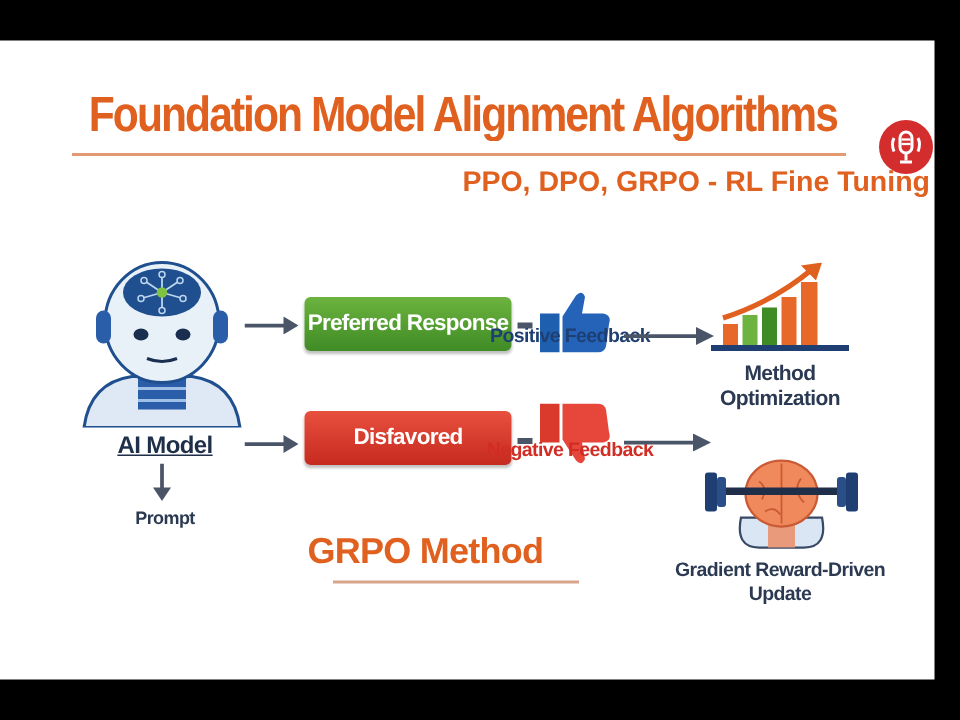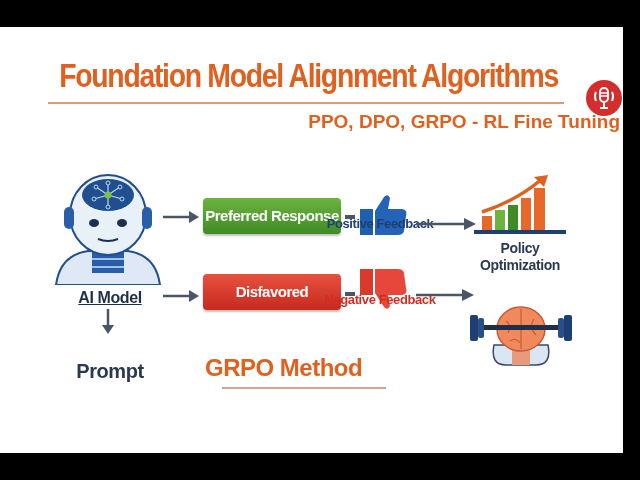--- a/index.html
+++ b/index.html
@@ -78,21 +78,21 @@
   </div>
 
   <div class="abs label" style="left:68px;top:262px;width:84px;font-size:16px;color:#1f2f4a;text-decoration:underline;">AI Model</div>
 
   <div class="abs" style="left:101px;top:282px;">
     <svg width="14" height="26" viewBox="0 0 14 26">
         <line x1="7" y1="0" x2="7" y2="18" stroke="#4a5568" stroke-width="2.5"></line>
         <path d="M1 16 L7 25 L13 16 Z" fill="#4a5568"></path>
       </svg>
   </div>
-  <div class="abs label dark" style="left:72px;top:311px;width:76px;font-size:20px;margin-top:22px;">Prompt</div>
+  <div class="abs label dark" style="left:72px;top:311px;width:76px;font-size:12px;">Prompt</div>
 
   <div class="abs" style="left:163px;top:184px;">
     <svg width="36" height="12">
         <line x1="0" y1="6" x2="28" y2="6" stroke="#4a5568" stroke-width="2.5"></line>
         <path d="M26 0 L36 6 L26 12 Z" fill="#4a5568"></path>
       </svg>
   </div>
   <div class="abs" style="left:163px;top:263px;">
     <svg width="36" height="12">
         <line x1="0" y1="6" x2="28" y2="6" stroke="#4a5568" stroke-width="2.5"></line>
@@ -142,34 +142,38 @@
       <rect x="23" y="35" width="10" height="20" fill="#6cb33f"></rect>
       <rect x="36" y="30" width="10" height="25" fill="#3f8b25"></rect>
       <rect x="49" y="23" width="10" height="32" fill="#e8682a"></rect>
       <rect x="62" y="13" width="11" height="42" fill="#e8682a"></rect>
       <path d="M10 37 Q44 26 70 4" stroke="#e0601f" stroke-width="3.5" fill="none"></path>
       <path d="M62 2 L76 0 L72 12 Z" fill="#e0601f"></path>
       <rect x="2" y="55" width="92" height="4" fill="#1f3f72"></rect>
     </svg>
   </div>
   <div class="abs label dark" style="left:470px;top:213px;width:100px;font-size:14px;line-height:17px;">
-    <div>Policy</div>
+    <div>Method</div>
     <div>Optimization</div>
   </div>
 
   <div class="abs" style="left:466px;top:278px;">
     <svg width="110" height="62" viewBox="0 0 110 62">
       <path d="M28 40 Q24 60 40 60 L70 60 Q86 60 82 40 Z" fill="#dbe6f4" stroke="#3a4a66" stroke-width="1.5"></path>
       <rect x="46" y="44" width="18" height="16" fill="#e89a7a"></rect>
       <ellipse cx="55" cy="24" rx="24" ry="22" fill="#f08a5d" stroke="#c95a33" stroke-width="1.5"></ellipse>
       <path d="M55 4 L55 44 M40 16 Q46 20 42 28 M68 14 Q62 22 70 30 M44 36 Q50 32 54 38" stroke="#c95a33" stroke-width="1.2" fill="none"></path>
       <rect x="12" y="20" width="86" height="5" fill="#1f2f4a"></rect>
       <rect x="4" y="10" width="8" height="26" rx="2" fill="#1f3f72"></rect>
       <rect x="12" y="13" width="6" height="20" rx="2" fill="#2a4f88"></rect>
       <rect x="98" y="10" width="8" height="26" rx="2" fill="#1f3f72"></rect>
       <rect x="92" y="13" width="6" height="20" rx="2" fill="#2a4f88"></rect>
     </svg>
   </div>
+  <div class="abs label dark" style="left:450px;top:345px;width:140px;font-size:13px;line-height:16px;">
+    <div>Gradient Reward-Driven</div>
+    <div>Update</div>
+  </div>
 
   <div class="abs grpo">GRPO Method</div>
   <div class="abs grpo-rule"></div>
 
 </div>
 
 </body></html>

